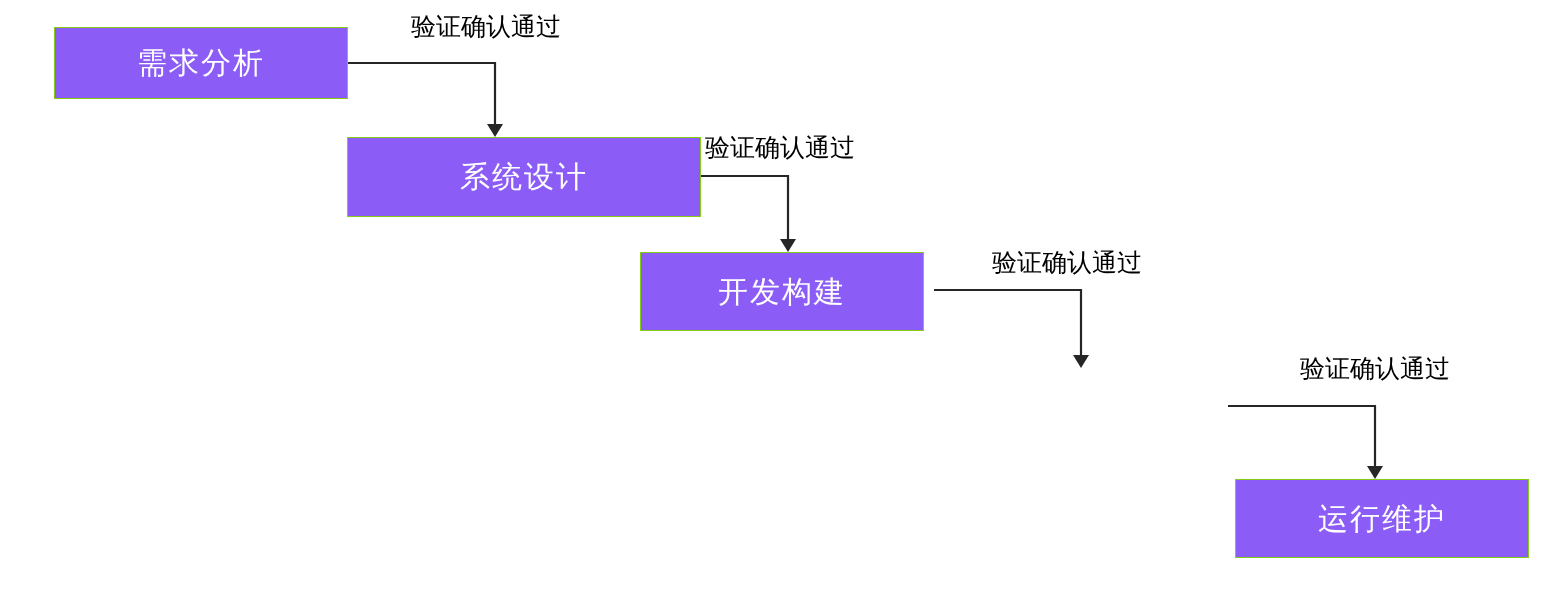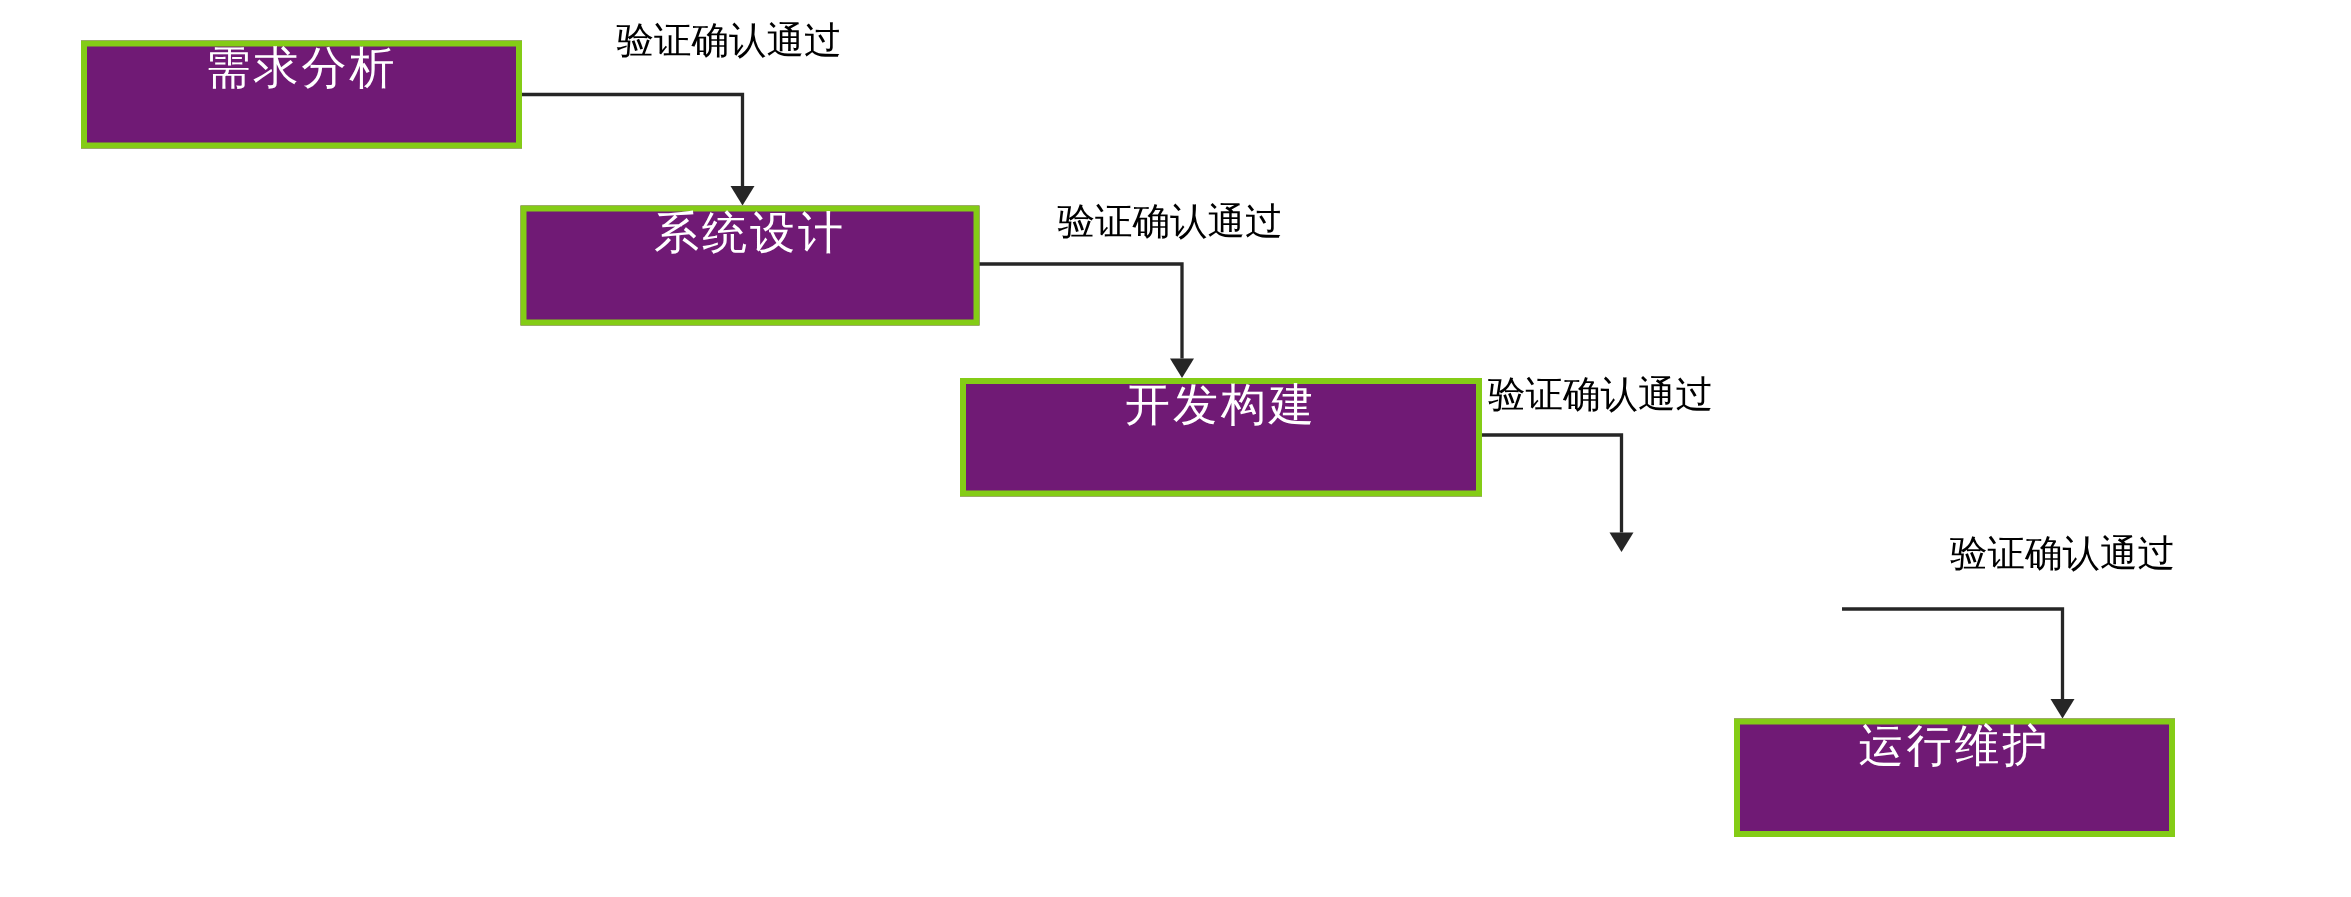--- a/index.html
+++ b/index.html
@@ -12,23 +12,24 @@
     position: relative;
     width: 1567px;
     height: 598px;
     background: #ffffff;
     overflow: hidden;
     font-family: "Liberation Serif", "DejaVu Serif", serif;
   }
   .stage-box {
     position: absolute;
     box-sizing: border-box;
-    background: #701a75;
-    border: 4px solid #84cc16;
+    background: #8b5cf6;
+    border: 1px solid #84cc16;
     display: flex;
+    align-items: center;
     justify-content: center;
   }
   .stage-label {
     color: #ffffff;
     font-size: 30px;
     letter-spacing: 2px;
     line-height: 1;
     white-space: nowrap;
     font-family: "Liberation Serif", "DejaVu Serif", serif;
   }
@@ -79,30 +80,30 @@
     <g>
       <path d="M 1228 406 L 1375 406 L 1375 466"></path>
       <polygon points="1367,466 1383,466 1375,479"></polygon>
     </g>
   </svg>
 
   <div class="stage-box" style="left:54px; top:27px; width:294px; height:72px;">
     <span class="stage-label">需求分析</span>
   </div>
 
-  <div class="stage-box" style="left:347px; top:137px; width:306px; height:80px;">
+  <div class="stage-box" style="left:347px; top:137px; width:354px; height:80px;">
     <span class="stage-label">系统设计</span>
   </div>
 
-  <div class="stage-box" style="left:640px; top:252px; width:348px; height:79px;">
+  <div class="stage-box" style="left:640px; top:252px; width:284px; height:79px;">
     <span class="stage-label">开发构建</span>
   </div>
 
 
-  <div class="stage-box" style="left:1156px; top:479px; width:294px; height:79px;">
+  <div class="stage-box" style="left:1235px; top:479px; width:294px; height:79px;">
     <span class="stage-label">运行维护</span>
   </div>
 
   <div class="edge-label" style="left:411px; top:16px;">验证确认通过</div>
 
   <div class="edge-label" style="left:705px; top:137px;">验证确认通过</div>
 
   <div class="edge-label" style="left:992px; top:252px;">验证确认通过</div>
 
   <div class="edge-label" style="left:1300px; top:358px;">验证确认通过</div>

